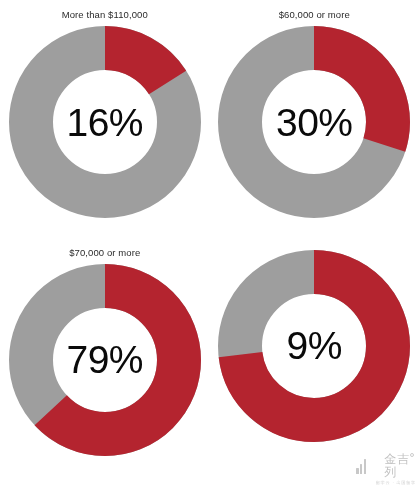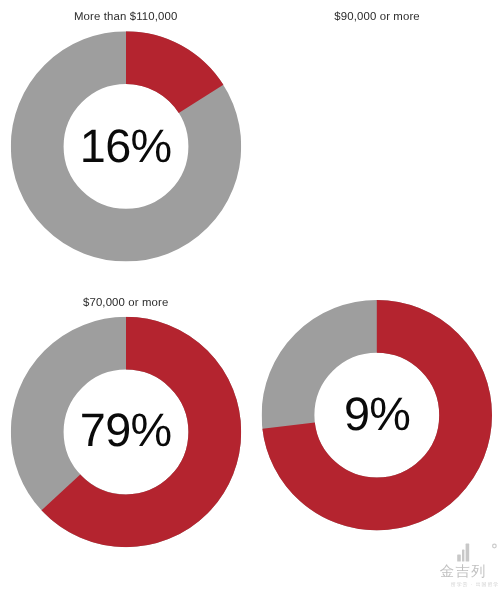--- a/index.html
+++ b/index.html
@@ -85,22 +85,21 @@
     right: 3px;
     bottom: 4px;
     width: 60px;
     height: 34px;
     opacity: 0.55;
     pointer-events: none;
   }
   #watermark .wm-row {
     display: flex;
     align-items: center;
-    gap: 2px;
-    flex-direction: column;
+    gap: 18px;
   }
   #watermark .wm-bars {
     display: flex;
     align-items: flex-end;
     gap: 1.2px;
     height: 15px;
   }
   #watermark .wm-bars i {
     display: block;
     width: 2.6px;
@@ -145,21 +144,28 @@
     <div class="donut-wrap">
       <svg viewBox="0 0 192 192">
         <circle cx="96" cy="96" r="74" fill="none" stroke="#9e9e9e" stroke-width="44"></circle>
         <circle class="arc" cx="96" cy="96" r="74" fill="none" stroke="#b4242f" stroke-width="44" transform="rotate(-90 96 96)" stroke-dasharray="74.3929140370063 390.56279869428306"></circle>
       </svg>
       <div class="donut-value">16%</div>
     </div>
   </div>
 
   <div class="donut-cell row-top">
-    <div class="cell-label">$90,000 or more</div>
+    <div class="cell-label">$60,000 or more</div>
+    <div class="donut-wrap">
+      <svg viewBox="0 0 192 192">
+        <circle cx="96" cy="96" r="74" fill="none" stroke="#9e9e9e" stroke-width="44"></circle>
+        <circle class="arc" cx="96" cy="96" r="74" fill="none" stroke="#b4242f" stroke-width="44" transform="rotate(-90 96 96)" stroke-dasharray="139.4867138193868 325.4689989119026"></circle>
+      </svg>
+      <div class="donut-value">30%</div>
+    </div>
   </div>
 
   <div class="donut-cell row-bottom">
     <div class="cell-label">$70,000 or more</div>
     <div class="donut-wrap">
       <svg viewBox="0 0 192 192">
         <circle cx="96" cy="96" r="74" fill="none" stroke="#9e9e9e" stroke-width="44"></circle>
         <circle class="arc" cx="96" cy="96" r="74" fill="none" stroke="#b4242f" stroke-width="44" transform="rotate(-90 96 96)" stroke-dasharray="292.9220990207123 172.03361371057707"></circle>
       </svg>
       <div class="donut-value">79%</div>

